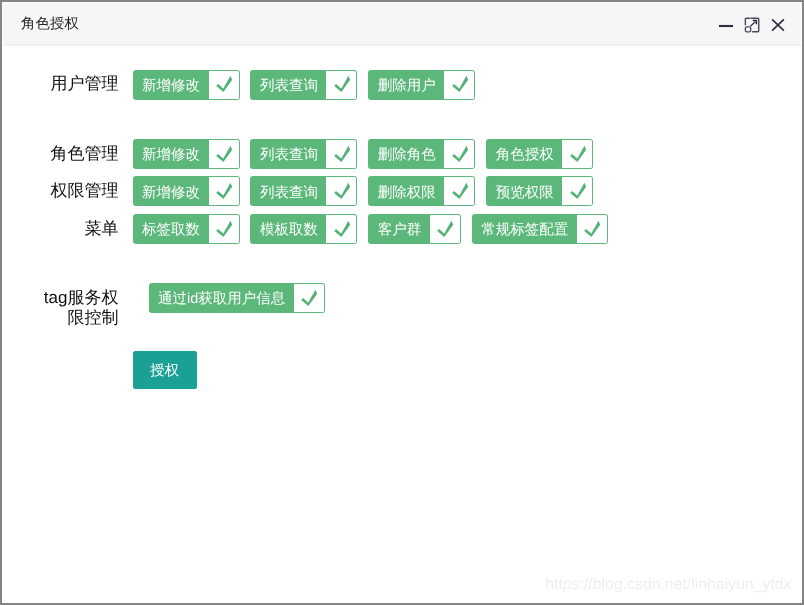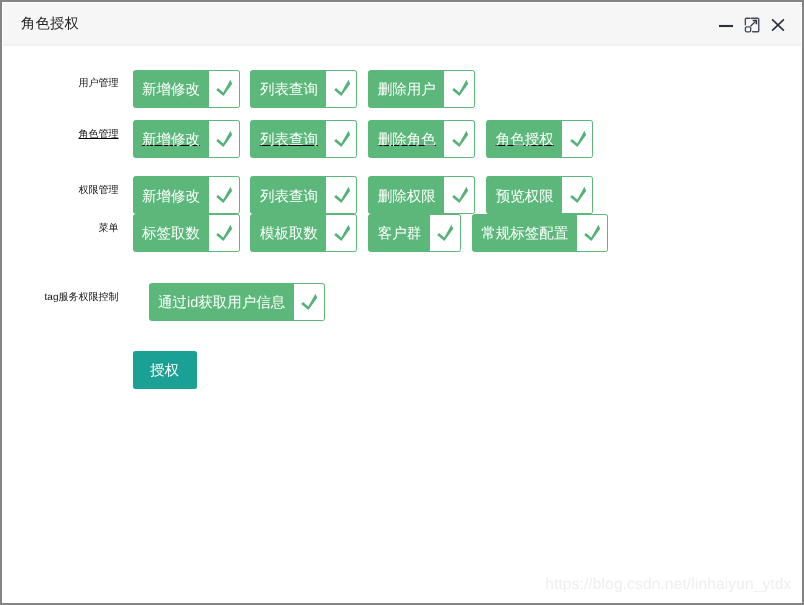--- a/index.html
+++ b/index.html
@@ -76,41 +76,41 @@
 
   .form-row {
     position: absolute;
     left: 0;
     display: flex;
     align-items: flex-start;
   }
   .row-label {
     width: 83px;
     text-align: right;
-    font-size: 10px;
+    font-size: 17px;
     color: #101010;
     line-height: 20px;
     margin-left: 32.5px;
     margin-right: 14px;
     margin-top: 4.5px;
   }
   .tags {
     display: flex;
     align-items: flex-start;
     flex-wrap: nowrap;
   }
   .tag {
     display: inline-flex;
     align-items: stretch;
     border: 1px solid #5cb87a;
     border-radius: 2.5px;
     background: #5cb87a;
     overflow: hidden;
     margin-right: 10.9px;
-    height: 38px;
+    height: 30px;
     box-sizing: border-box;
   }
   .tag-label {
     display: flex;
     align-items: center;
     padding: 0 8.5px;
     color: #ffffff;
     font-size: 14.5px;
     line-height: 16px;
     white-space: nowrap;
@@ -223,21 +223,21 @@
               <div class="tag-check">
                 <span>
                   <svg width="18" height="18" viewBox="0 0 18 18">
                     <path d="M1.2 10.9 L3.0 9.0 L8.3 13.5 L8.4 17.1 Z M8.4 17.1 L8.3 13.5 L15.4 0.8 L17.2 4.7 Z" fill="#55b379"></path>
                   </svg>
                 </span>
               </div>
             </div>
           </div>
         </div>
-        <div class="form-row" style="top: 74px; text-decoration: underline;">
+        <div class="form-row" style="top: 93px;">
           <div class="row-label">角色管理</div>
           <div class="tags">
             <div class="tag">
               <div class="tag-label">
                 <span>新增修改</span>
               </div>
               <div class="tag-check">
                 <span>
                   <svg width="18" height="18" viewBox="0 0 18 18">
                     <path d="M1.2 10.9 L3.0 9.0 L8.3 13.5 L8.4 17.1 Z M8.4 17.1 L8.3 13.5 L15.4 0.8 L17.2 4.7 Z" fill="#55b379"></path>

